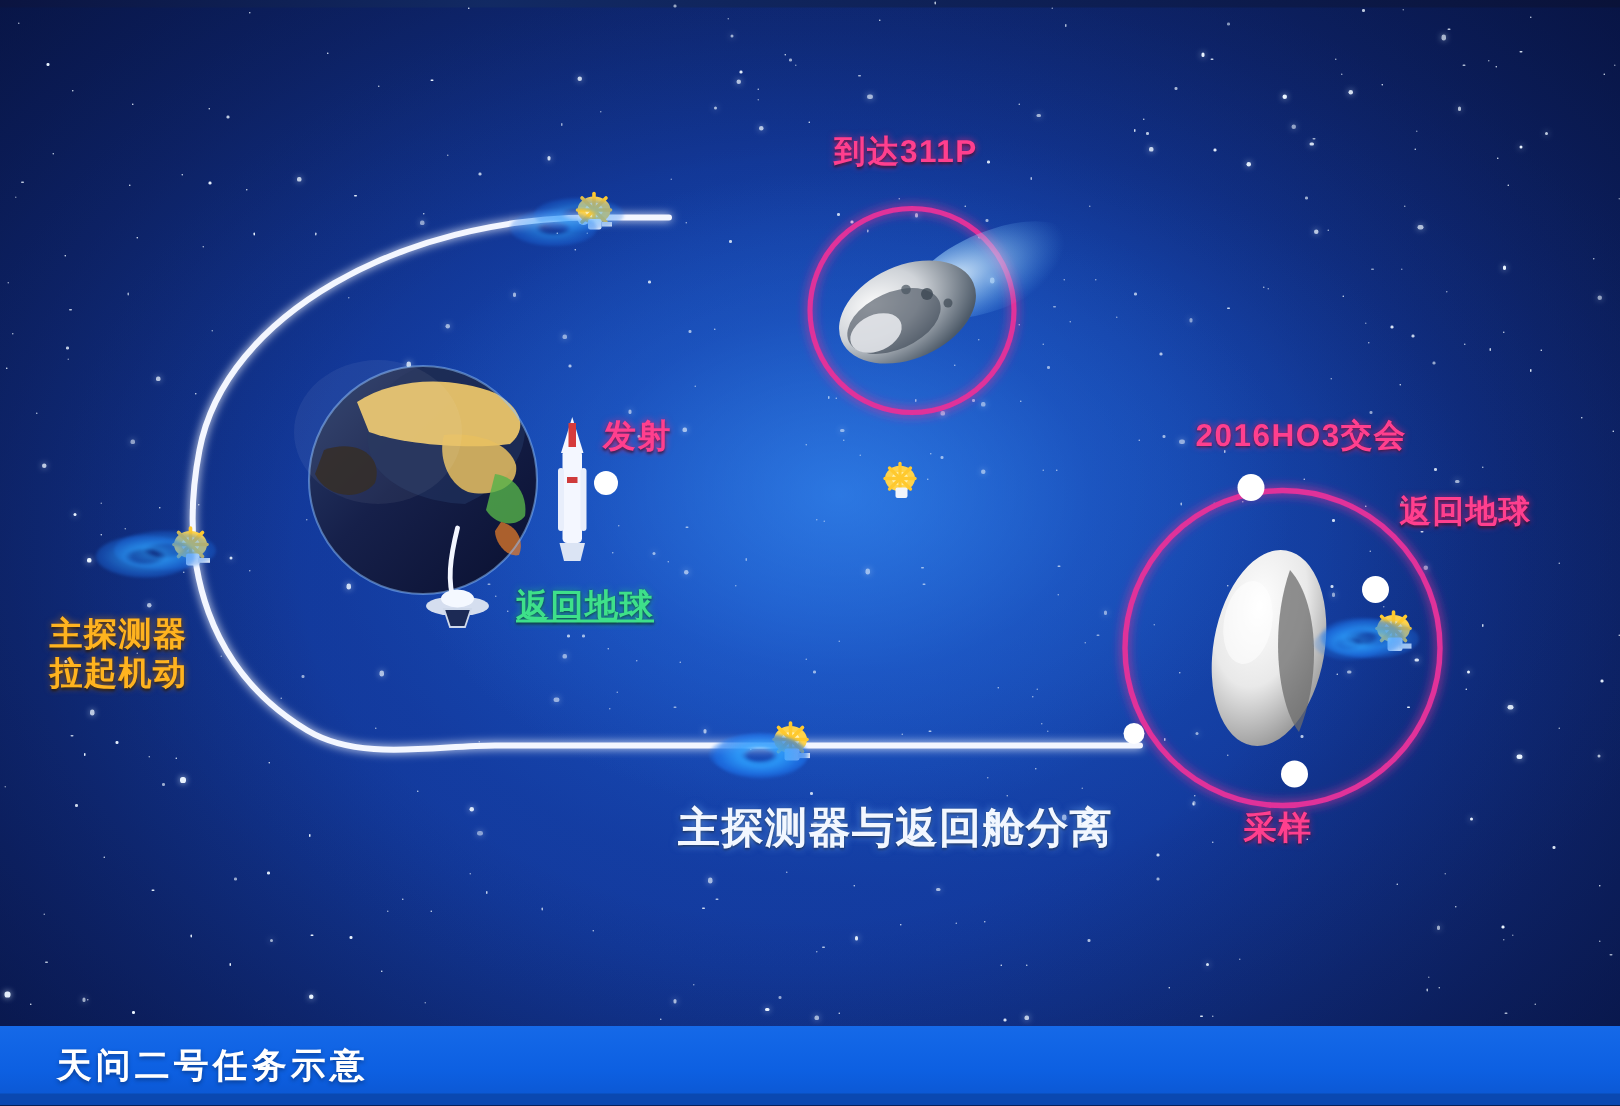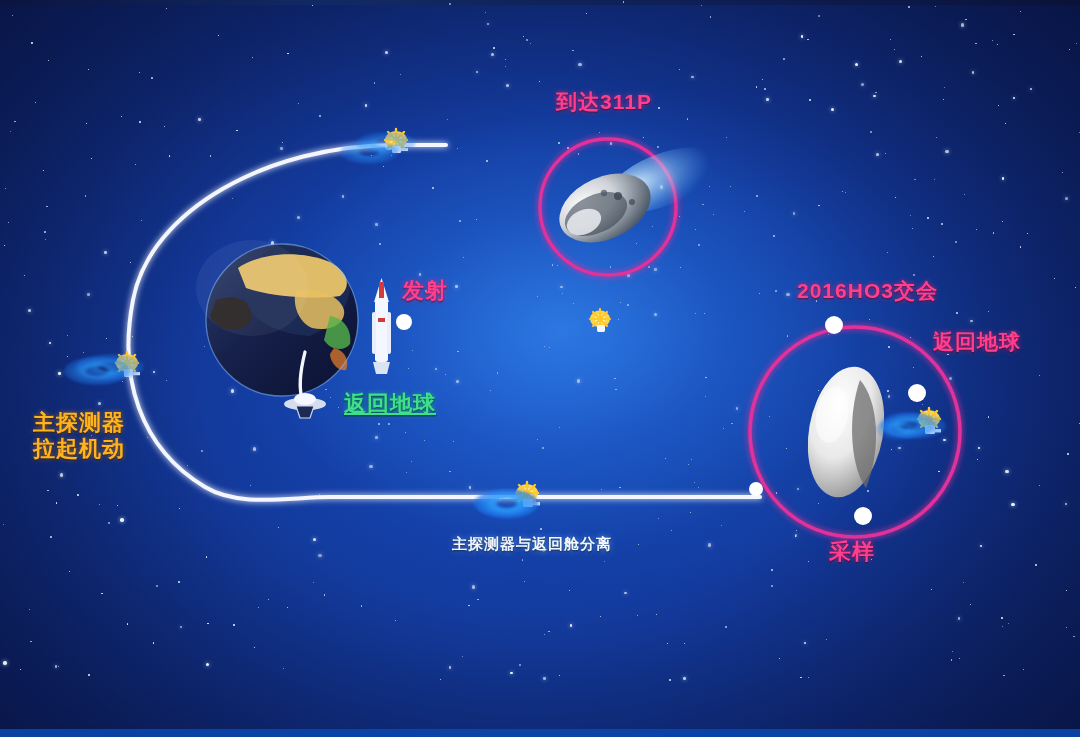--- a/index.html
+++ b/index.html
@@ -709,18 +709,21 @@
 
   <div id="labels">
       <div class="lab pink" style="left: 402px; top: 278px; font-size: 22px;">发射</div>
       <div class="lab pink" style="left: 556px; top: 90px; font-size: 21px;">到达311P</div>
       <div class="lab pink" style="left: 797px; top: 279px; font-size: 21px;">2016HO3交会</div>
       <div class="lab pink" style="left: 933px; top: 330px; font-size: 21px;">返回地球</div>
       <div class="lab pink" style="left: 829px; top: 539px; font-size: 22px;">采样</div>
       <div class="lab orange" style="left: 33px; top: 410px; font-size: 22px;">主探测器
 拉起机动</div>
       <div class="lab green" style="left: 344px; top: 391px; font-size: 22px;">返回地球</div>
-      <div class="lab white" style="left: 452px; top: 535px; font-size: 15px;">主探测器与返回舱分离</div>
+      <div class="lab white" style="left: 452px; top: 535px; font-size: 28px;">主探测器与返回舱分离</div>
     </div>
 
+  <div id="bottombar">
+    <div class="bartitle">天问二号任务示意</div>
+  </div>
   <div id="bar-under"></div>
 
 </div>
 
 </body></html>

